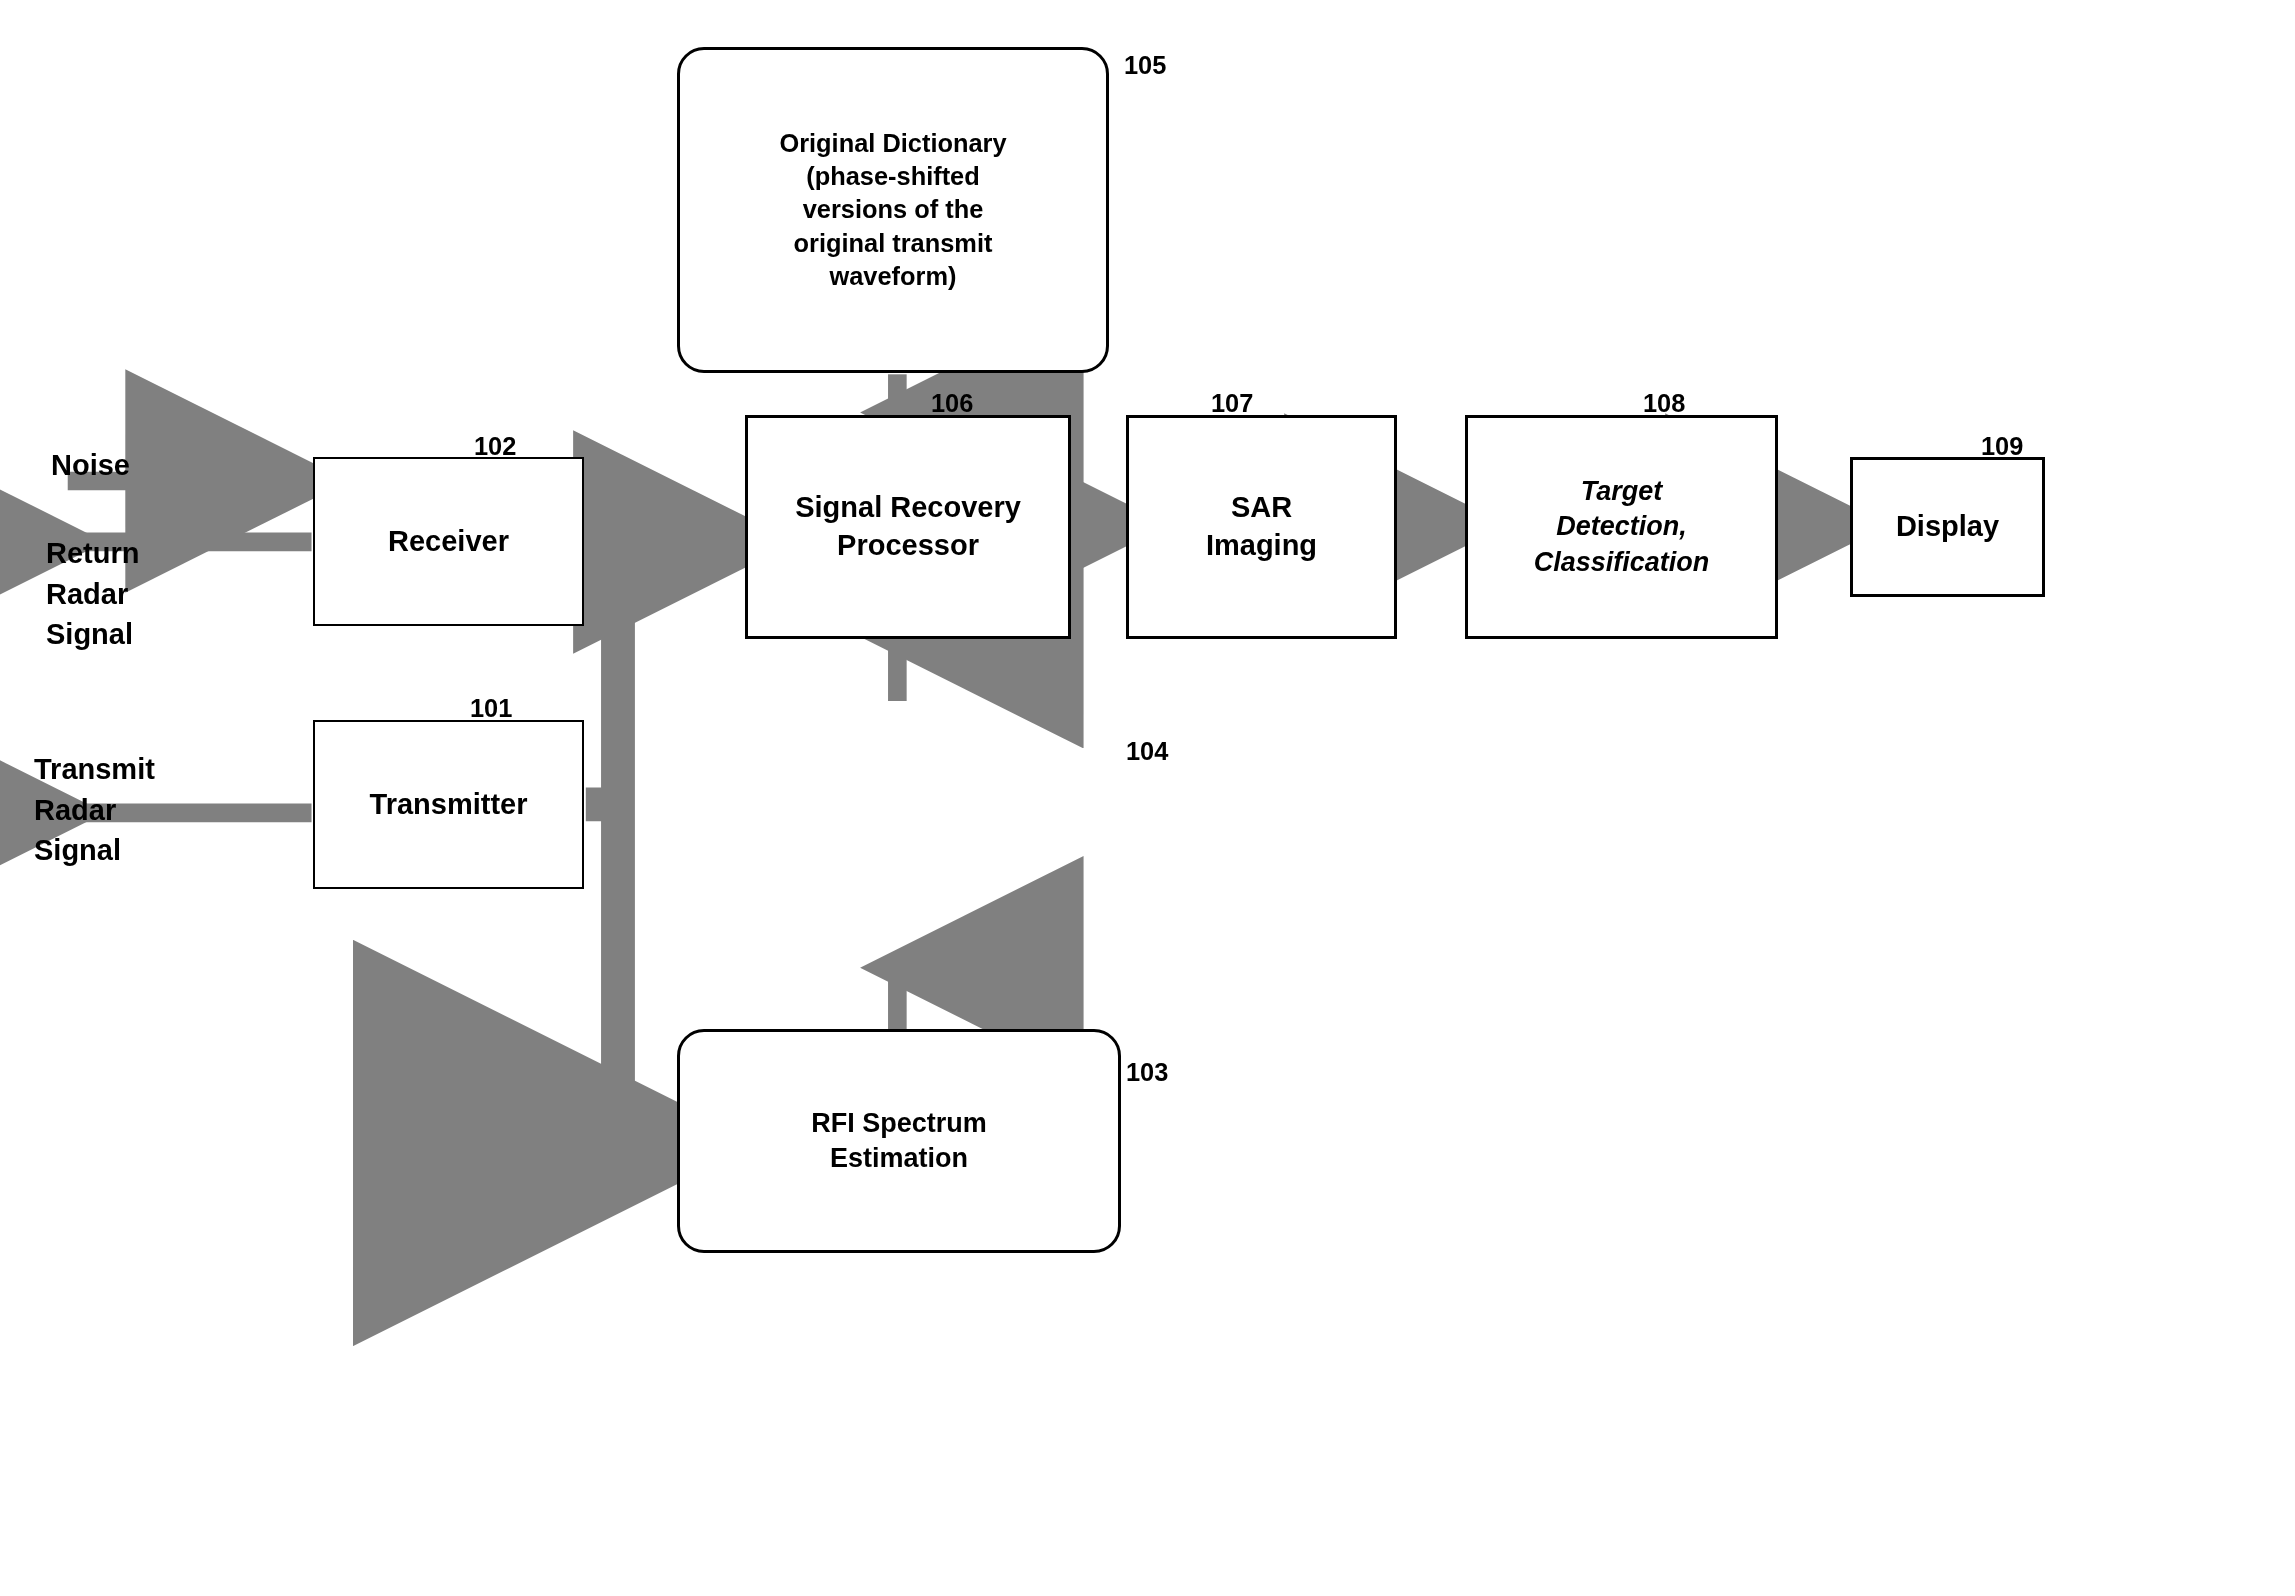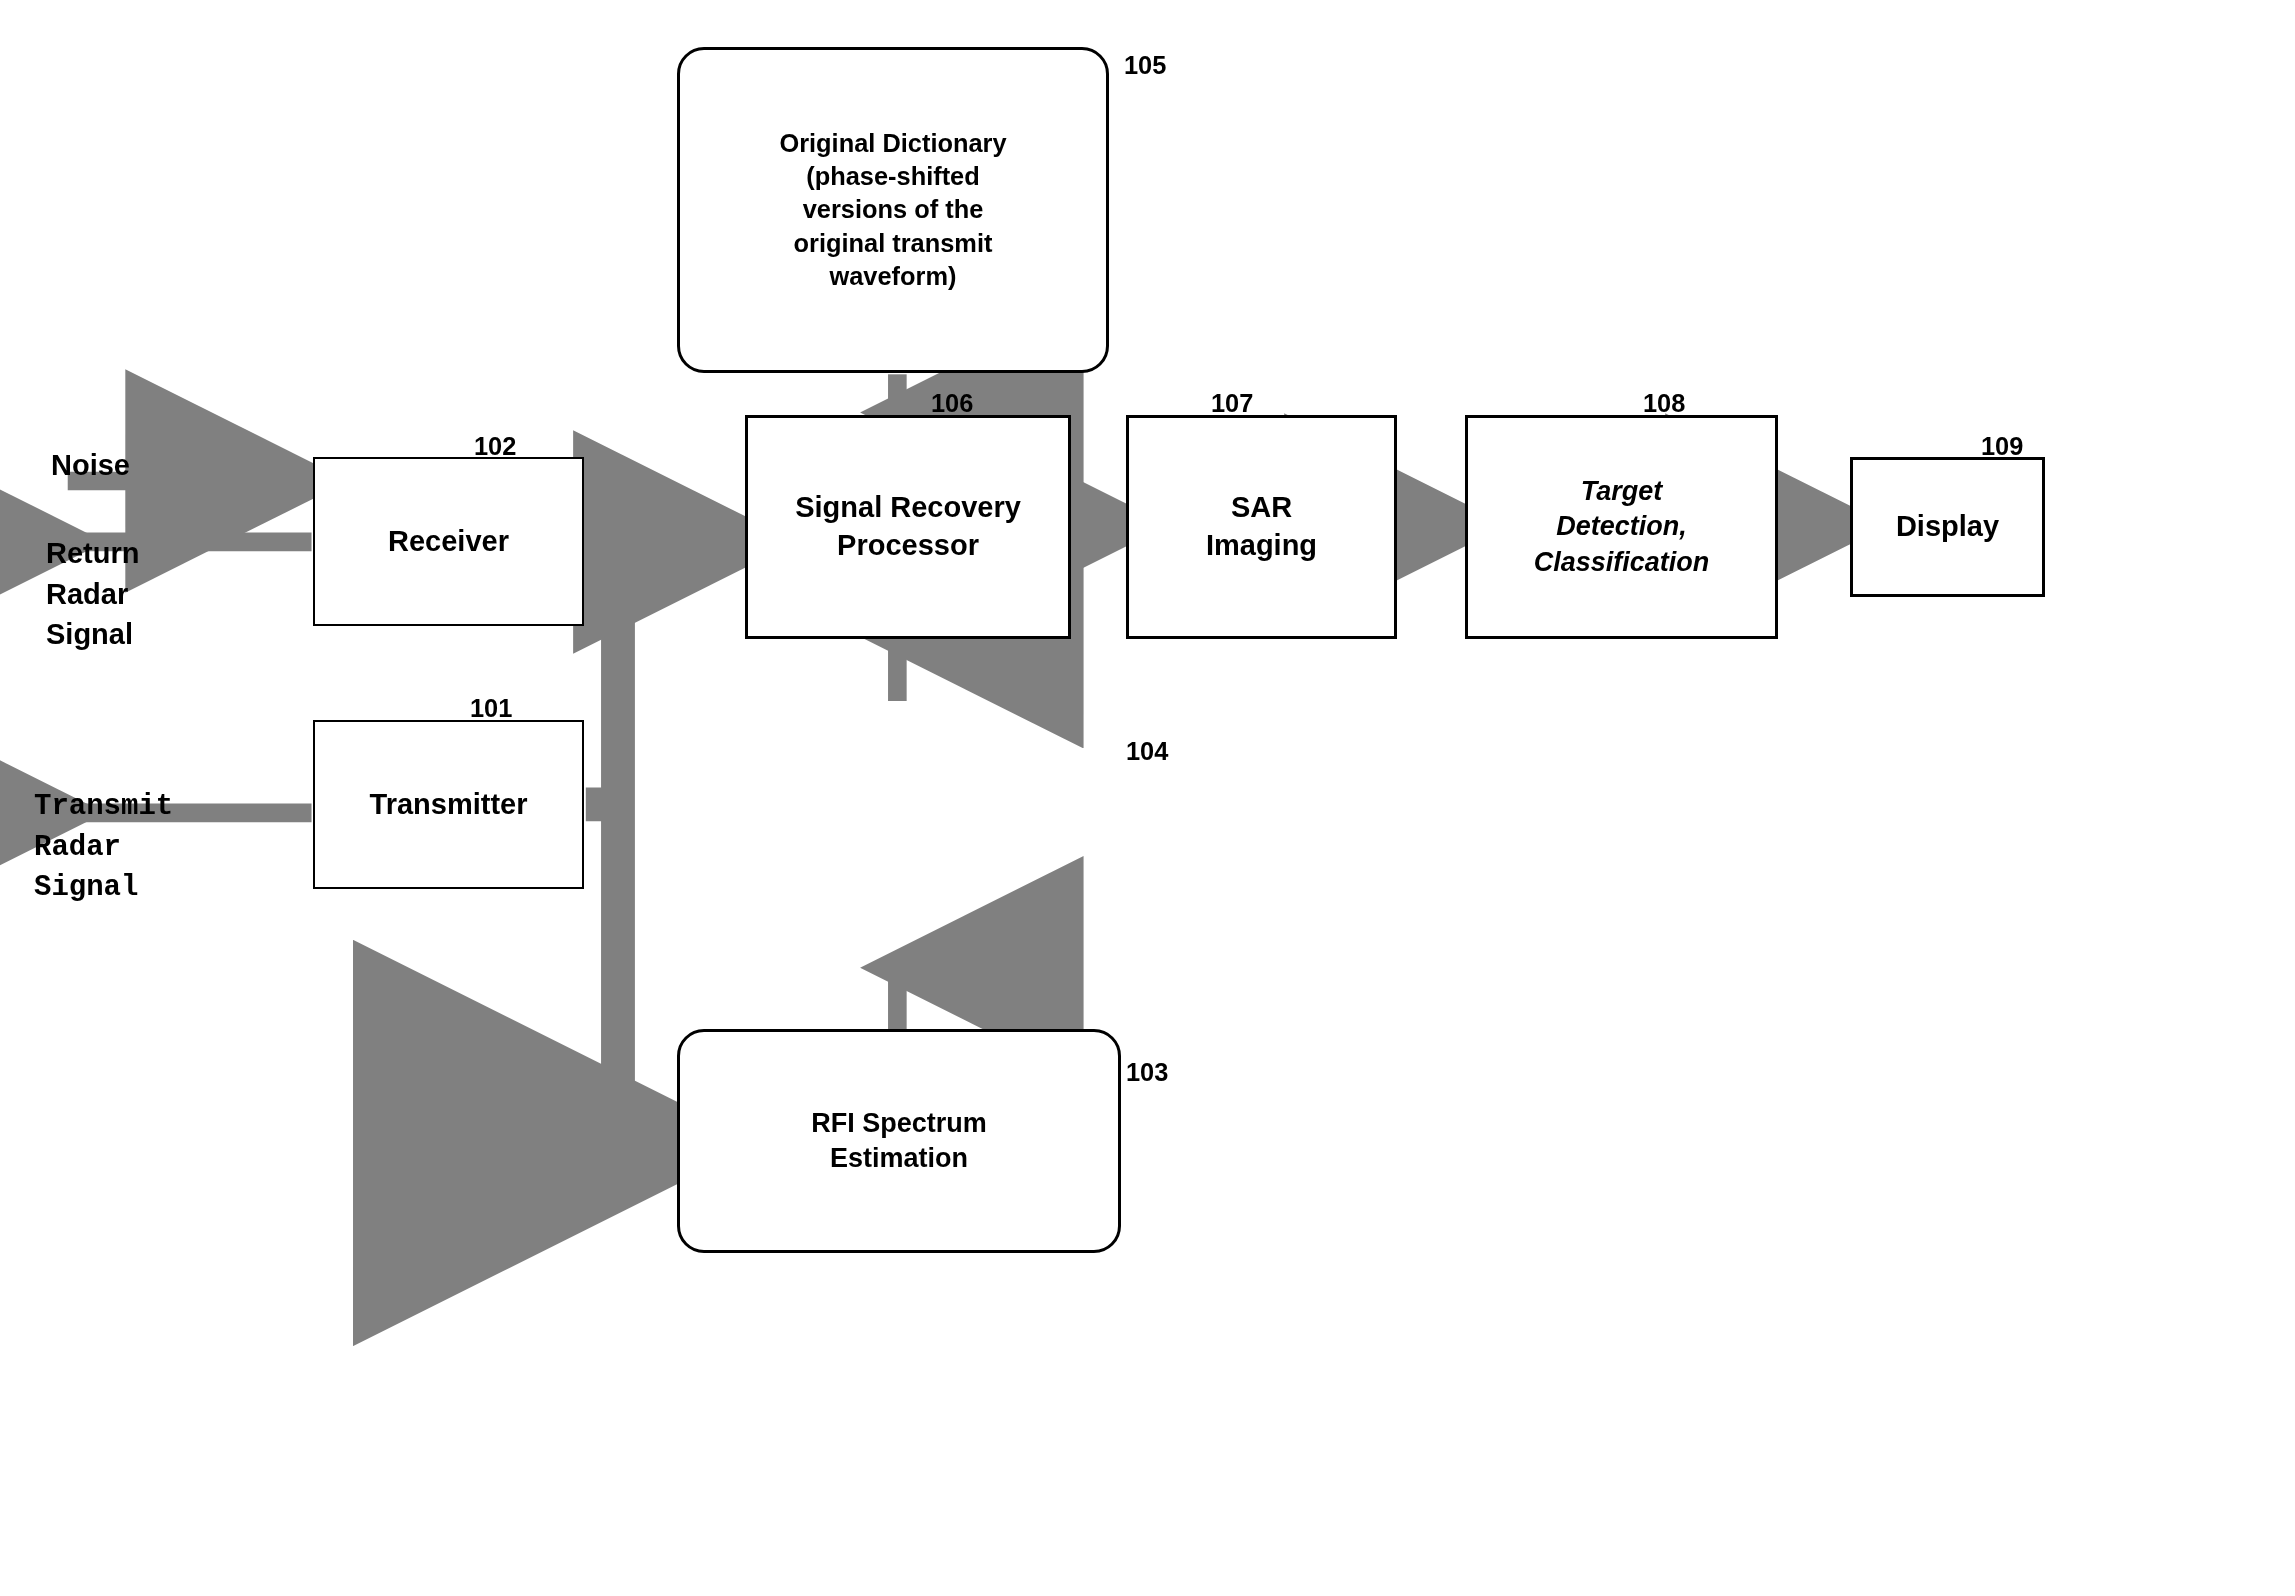--- a/index.html
+++ b/index.html
@@ -104,21 +104,21 @@
 
     <line x1="1662" y1="620" x2="1737" y2="620" stroke="#808080" stroke-width="22" marker-end="url(#arrow-right)"></line>
 
     <line x1="2102" y1="620" x2="2187" y2="620" stroke="#808080" stroke-width="22" marker-end="url(#arrow-right)"></line>
   </svg>
 
   <div class="label-text" style="left:51px; top:449px;">Noise</div>
 
   <div class="label-text" style="left:34px; top:533px; line-height:1.4;margin-left:12px;">Return<br>Radar<br>Signal</div>
 
-  <div class="label-text" style="left:34px; top:787px; line-height:1.4;font-family:Liberation Mono, monospace;">Transmit<br>Radar<br>Signal</div>
+  <div class="label-text" style="left:34px; top:749px; line-height:1.4;">Transmit<br>Radar<br>Signal</div>
 
   <div class="box box-sharp" style="left:313px; top:457px; width:271px; height:169px; font-size:29px;">
     <span>Receiver</span>
   </div>
   <div class="ref-num" style="left:474px; top:432px;">102</div>
 
   <div class="box box-sharp" style="left:313px; top:720px; width:271px; height:169px; font-size:29px;">
     <span>Transmitter</span>
   </div>
   <div class="ref-num" style="left:470px; top:694px;">101</div>

